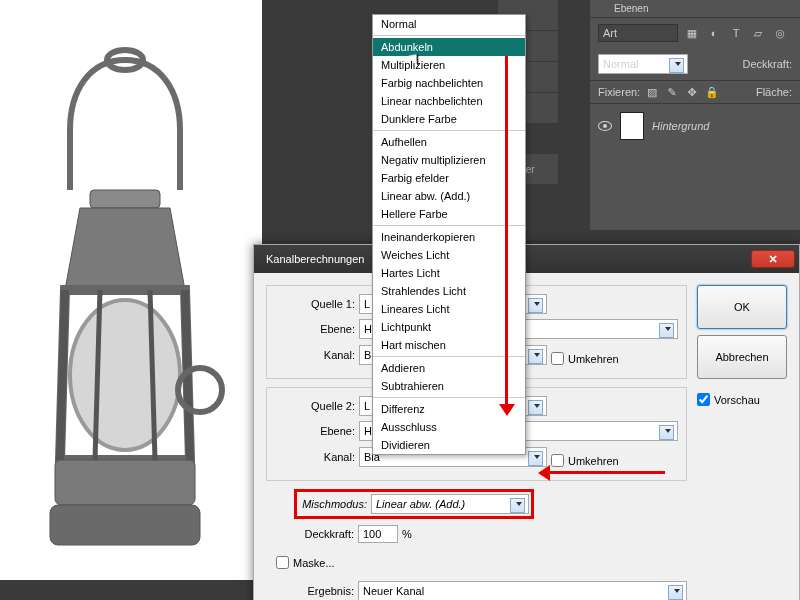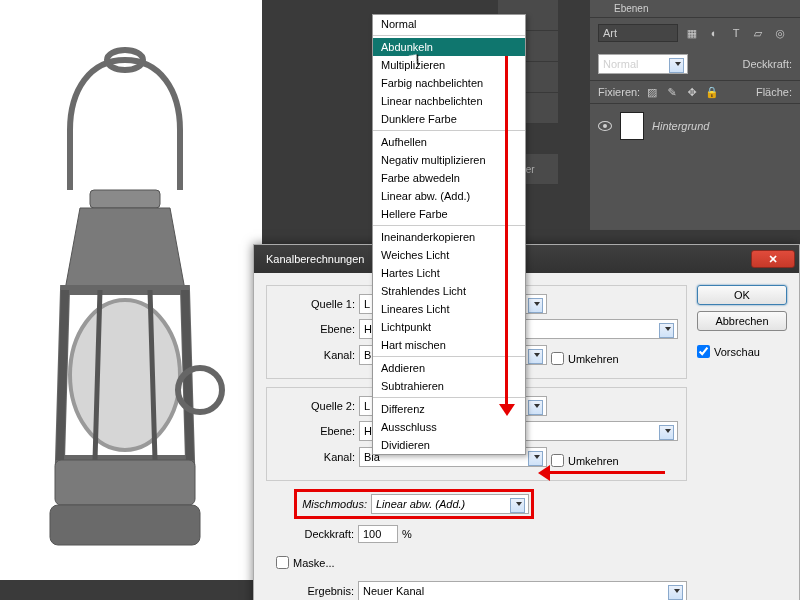--- a/index.html
+++ b/index.html
@@ -19,21 +19,21 @@
 .layer-name { font-style: italic; }
 .side-tabs { position: absolute; left: 498px; top: 0; width: 60px; }
 .side-tab { padding: 5px 6px; color: #acacac; background: #4a4a4a; border-bottom: 1px solid #393939; font-size: 10px; text-align: left; height: 31px; display: flex; align-items: center; }
 .dialog { position: absolute; left: 253px; top: 244px; width: 547px; height: 370px; background: #f0f0f0; border: 1px solid #aaa; box-shadow: 0 0 10px rgba(0,0,0,0.5); }
 .title-bar { height: 28px; background: linear-gradient(#3f3f3f, #323232); display: flex; align-items: center; padding: 0 4px; }
 .title-text { color: #fff; padding: 0 8px; }
 .close-btn { margin-left: auto; width: 44px; height: 18px; background: linear-gradient(#e04b3b, #c73929); border: 1px solid #8a2a20; border-radius: 3px; color: #fff; display: flex; align-items: center; justify-content: center; font-weight: bold; }
 .dialog-body { padding: 12px; display: flex; gap: 10px; }
 .left-col { flex: 1; }
 .btn-col { width: 90px; display: flex; flex-direction: column; gap: 6px; }
-.win-btn { border: 1px solid #888; background: linear-gradient(#fafafa,#e4e4e4); padding: 3px 0; border-radius: 3px; text-align: center; }
+.win-btn { border: 1px solid #888; background: linear-gradient(#fafafa,#e4e4e4); padding: 15px 0; border-radius: 3px; text-align: center; }
 .win-btn.ok { border-color: #3c7fb1; box-shadow: 0 0 2px #3c7fb1; }
 .chk { display: flex; align-items: center; gap: 4px; margin-top: 8px; }
 .chk input { width: 13px; height: 13px; }
 .group { border: 1px solid #ccc; padding: 8px 8px 8px 0; margin-bottom: 8px; position: relative; }
 .row { display: flex; align-items: center; margin-bottom: 5px; gap: 4px; }
 .lbl { width: 88px; text-align: right; }
 .combo { border: 1px solid #aaa; background: #fff; height: 20px; display: flex; align-items: center; padding: 0 18px 0 4px; position: relative; flex: 1; }
 .combo::after { content: ''; position: absolute; right: 3px; top: 3px; width: 13px; height: 13px; background: linear-gradient(#eaf1fb,#cfe2f8); border: 1px solid #8aa9cc; }
 .combo-arrow { position: absolute; right: 6px; top: 7px; width: 0; height: 0; border-left: 3px solid transparent; border-right: 3px solid transparent; border-top: 4px solid #333; z-index: 1; }
 .short { flex: 0 0 188px; }
@@ -216,21 +216,21 @@
     <div class="menu-item">Normal</div>
     <div class="menu-sep"></div>
     <div class="menu-item sel">Abdunkeln</div>
     <div class="menu-item">Multiplizieren</div>
     <div class="menu-item">Farbig nachbelichten</div>
     <div class="menu-item">Linear nachbelichten</div>
     <div class="menu-item">Dunklere Farbe</div>
     <div class="menu-sep"></div>
     <div class="menu-item">Aufhellen</div>
     <div class="menu-item">Negativ multiplizieren</div>
-    <div class="menu-item">Farbe abwedeln</div>
+    <div class="menu-item">Farbig efelder</div>
     <div class="menu-item">Linear abw. (Add.)</div>
     <div class="menu-item">Hellere Farbe</div>
     <div class="menu-sep"></div>
     <div class="menu-item">Ineinanderkopieren</div>
     <div class="menu-item">Weiches Licht</div>
     <div class="menu-item">Hartes Licht</div>
     <div class="menu-item">Strahlendes Licht</div>
     <div class="menu-item">Lineares Licht</div>
     <div class="menu-item">Lichtpunkt</div>
     <div class="menu-item">Hart mischen</div>

